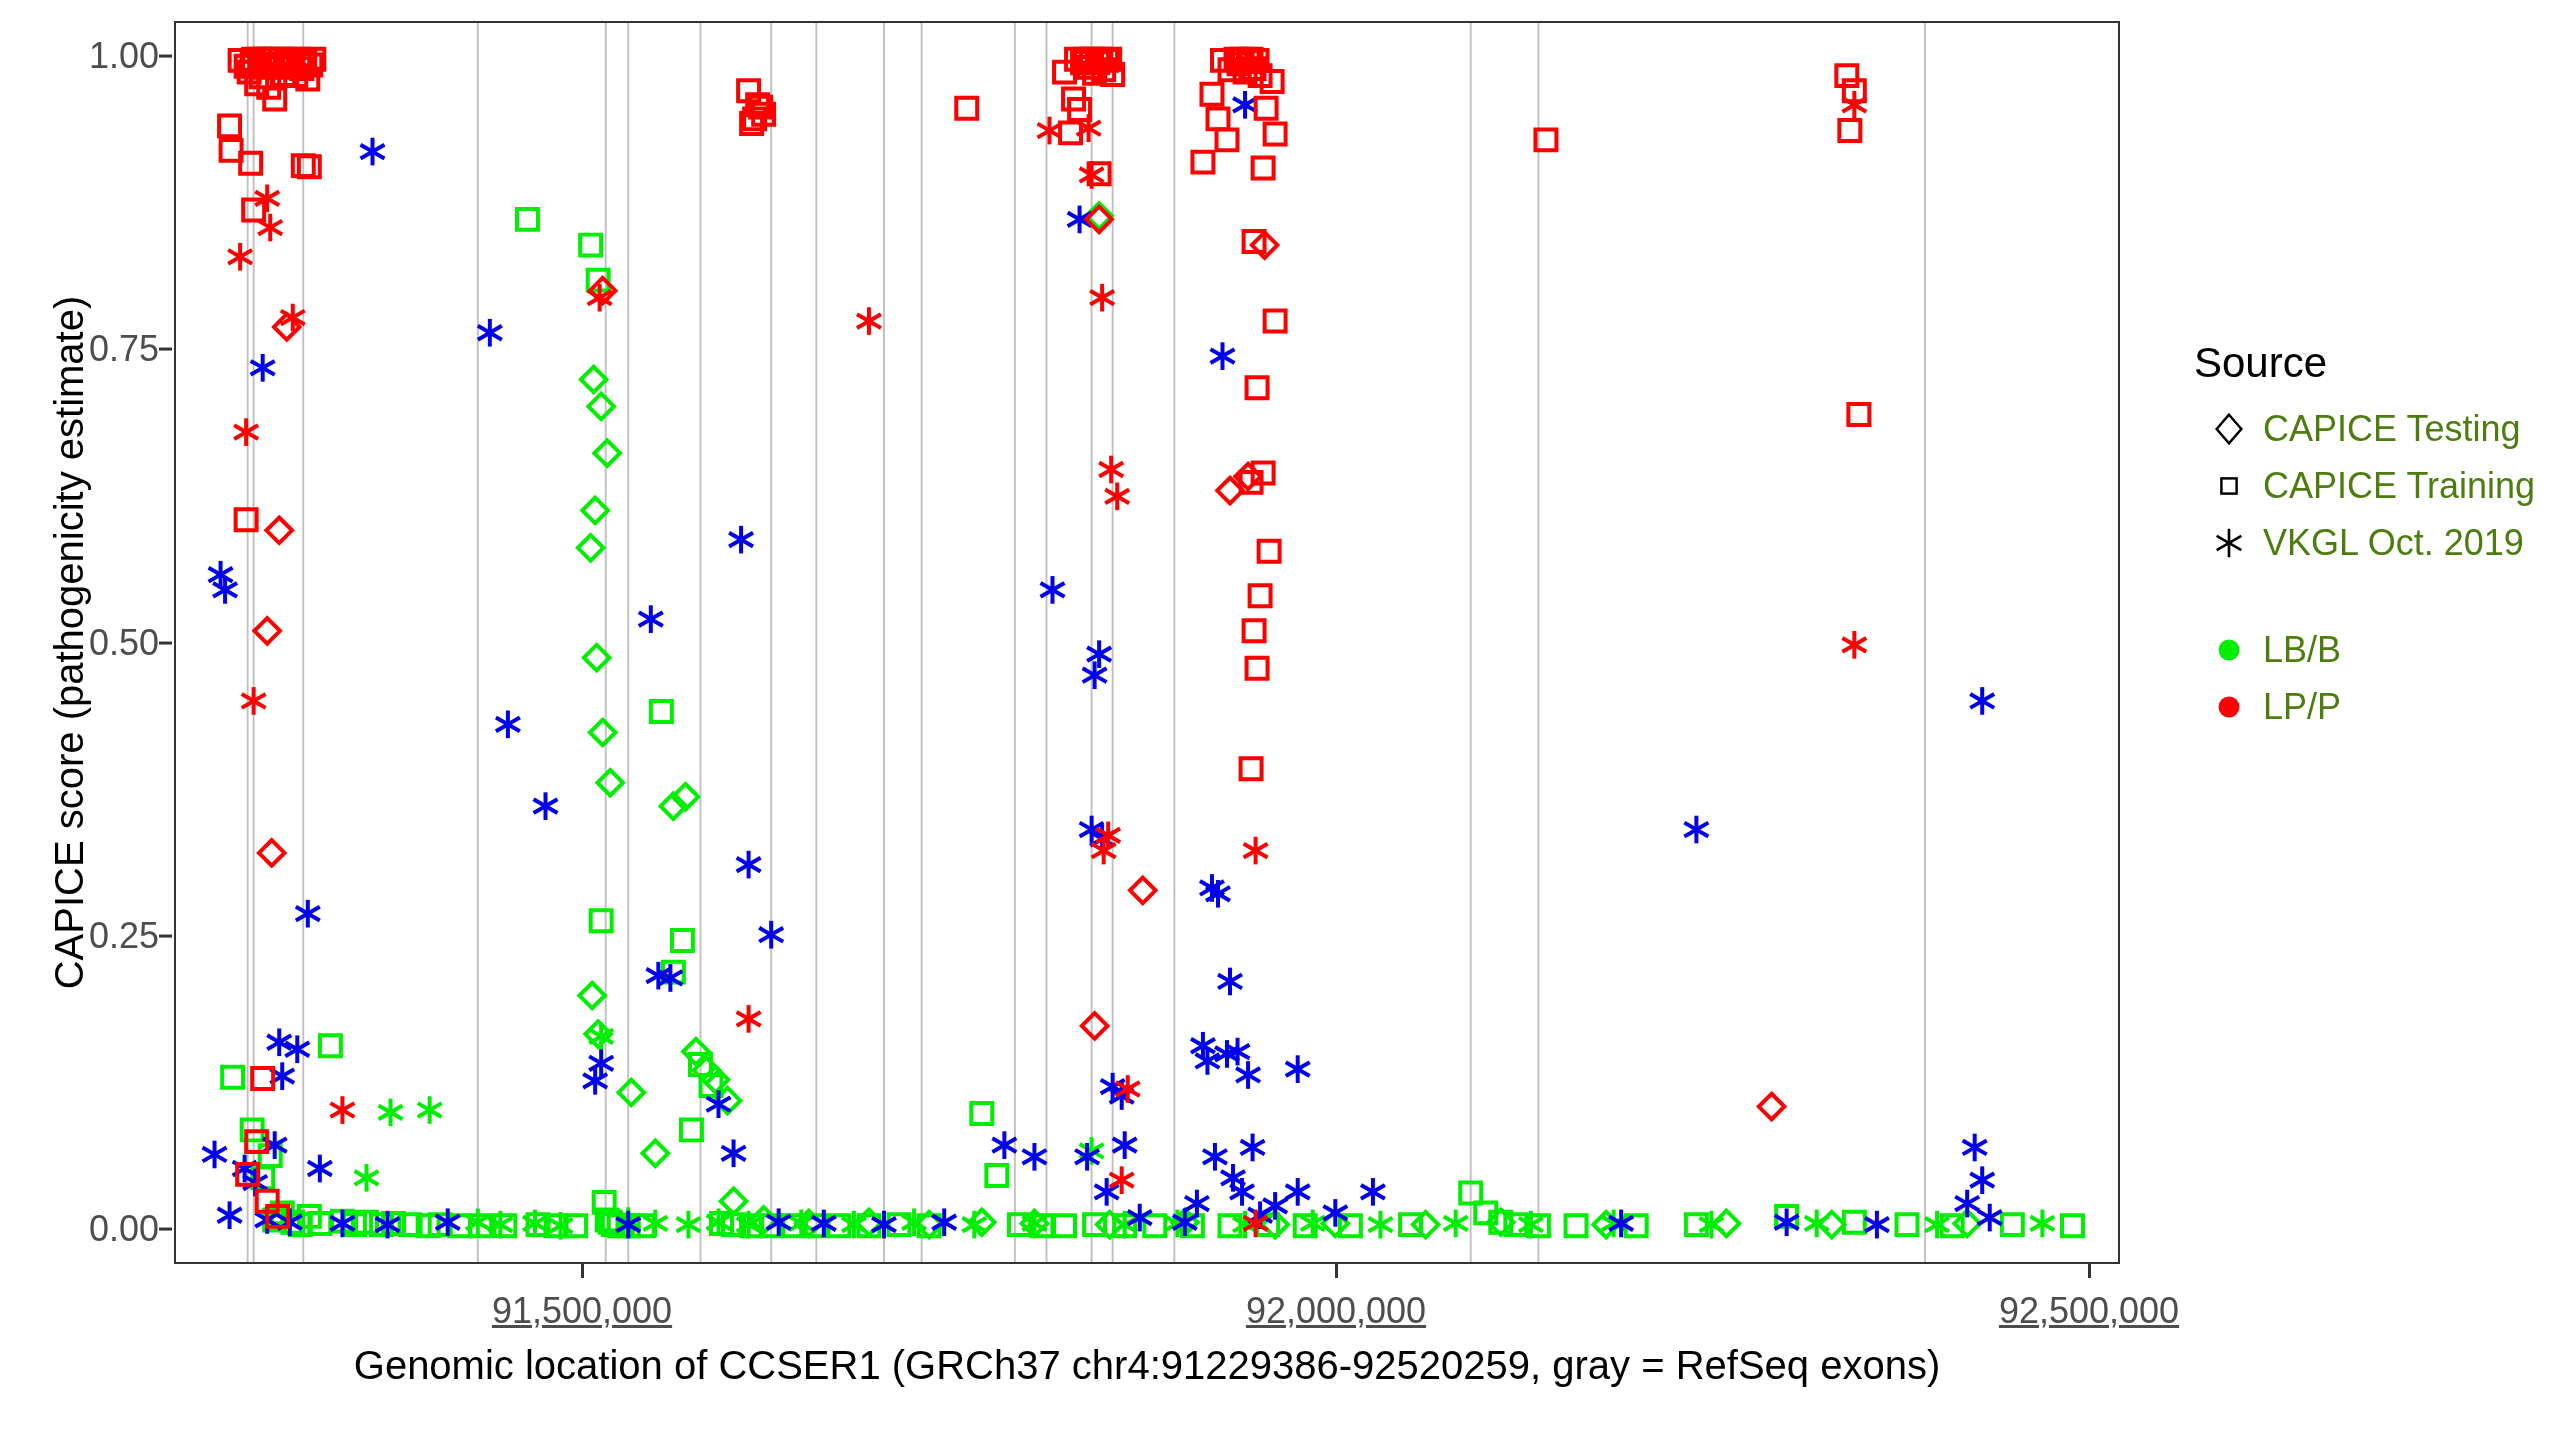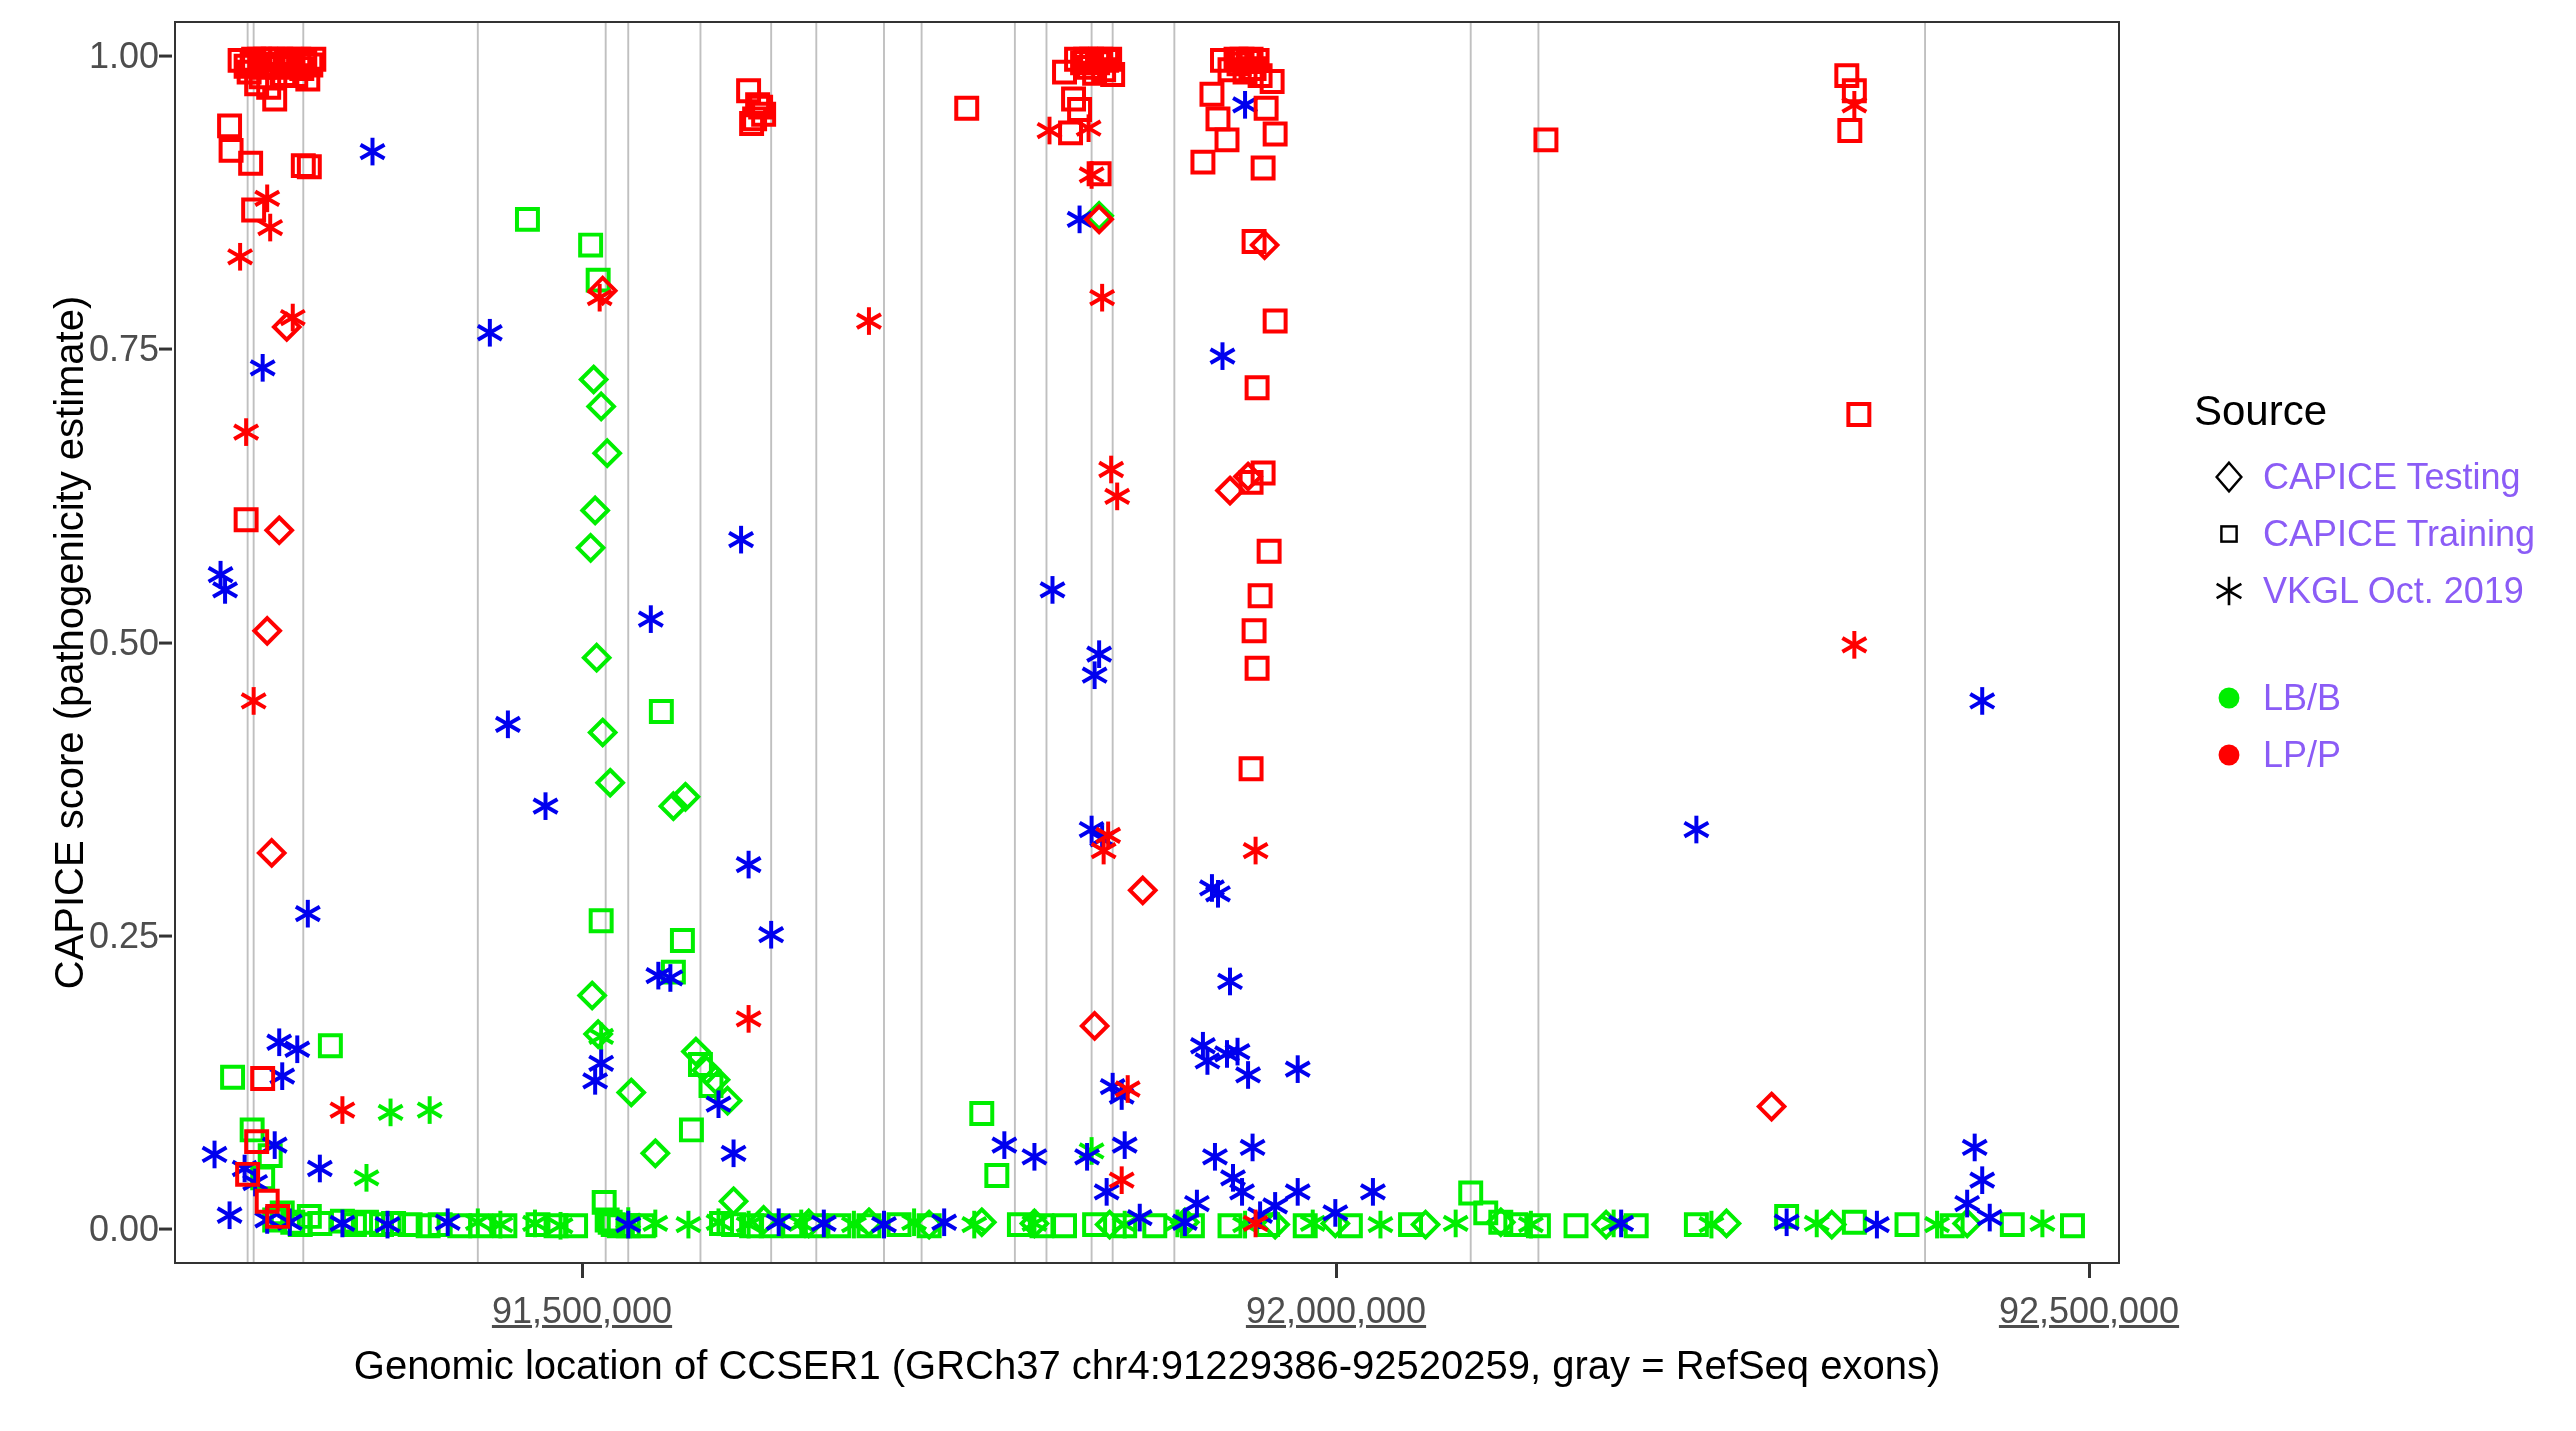--- a/index.html
+++ b/index.html
@@ -48,26 +48,26 @@
     text-decoration:underline;
   }
   .xtick-mark{position:absolute;top:1264px;width:2.9px;height:14.3px;background:#333;}
   #xlab{
     position:absolute; left:174px; top:1343px;
     width:1946px; text-align:center;
     font-size:40px; color:#000; white-space:nowrap;
   }
 
   
-  #legend{position:absolute;left:2194px;top:339px;width:353px;margin-top:48px;}
+  #legend{position:absolute;left:2194px;top:339px;width:353px;}
   .legend-title{font-size:42px;color:#000;margin:0 0 13.4px 0;white-space:nowrap;}
   .legend-block{margin-bottom:50px;}
   .legend-row{display:flex;align-items:center;height:57px;}
   .legend-key{width:69px;min-width:69px;height:57px;display:flex;align-items:center;justify-content:center;}
-  .legend-text{font-size:36px;color:#8b5cf6;white-space:nowrap;}
+  .legend-text{font-size:36px;color:#4d7c0f;white-space:nowrap;}
 </style>
 </head>
 <body>
 
 <div id="root">
 
   <div id="panel">
     <svg id="panel-svg" viewBox="0 0 2040 1303" preserveAspectRatio="none">
         <g>
           <line x1="75.24563609278373" y1="0" x2="75.24563609278373" y2="1303" stroke="#c0c0c0" stroke-width="2"></line>

